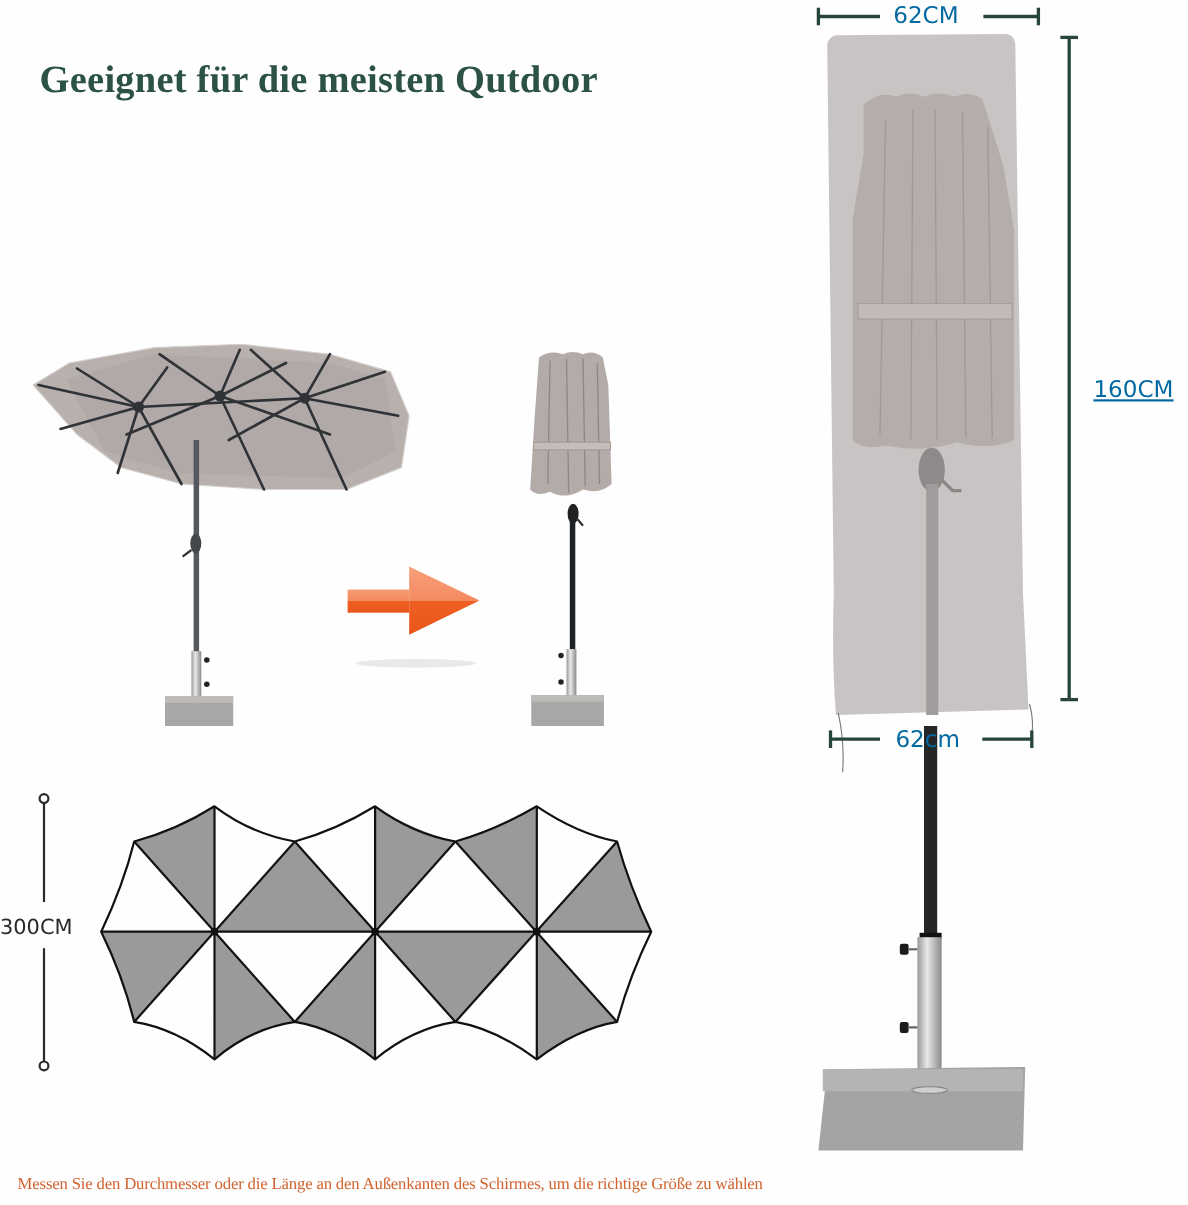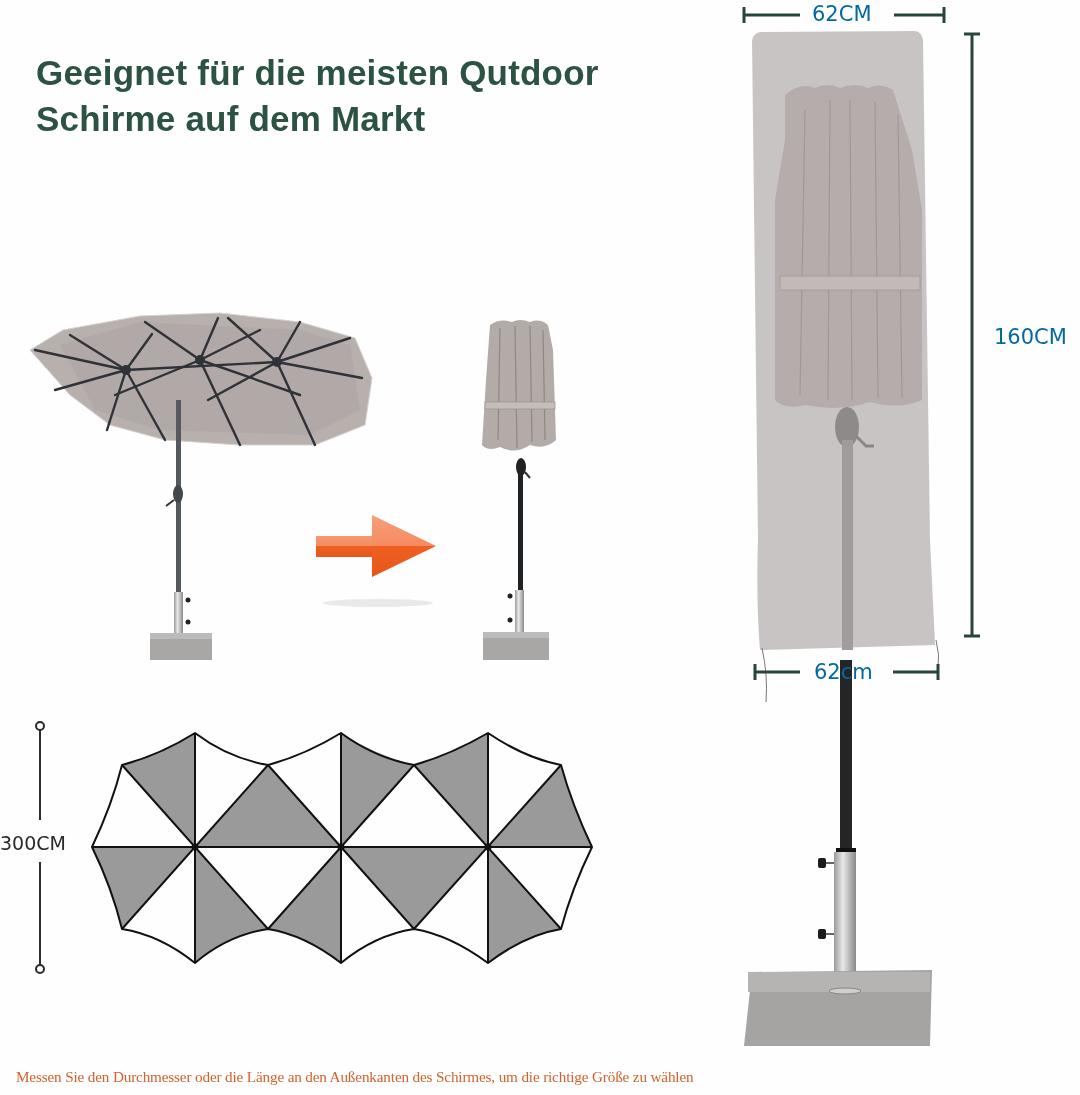--- a/index.html
+++ b/index.html
@@ -1,29 +1,28 @@
 <!DOCTYPE html>
 <html><head>
 <meta charset="utf-8">
 <style>
   html, body { margin:0; padding:0; background:#fefefe; }
   body { width:1080px; height:1095px; position:relative; overflow:hidden; font-family:"Liberation Sans", sans-serif; }
-  .title { position:absolute; left:36px; top:50px; margin:0; font-family:Liberation Sans, sans-serif; font-weight:bold; font-size:35px; line-height:46px; color:#2b5242; letter-spacing:0.2px; }
+  .title { position:absolute; left:36px; top:50px; margin:0; font-family:Liberation Serif, serif; font-weight:bold; font-size:35px; line-height:46px; color:#2b5242; letter-spacing:0.2px; }
   .title span { display:block; }
   .dim-label { position:absolute; font-family:"DejaVu Sans", sans-serif; color:#0369a1; font-size:21px; line-height:24px; white-space:nowrap; }
   .dim-300 { position:absolute; left:0; top:830px; font-family:"DejaVu Sans", sans-serif; color:#2a2a2a; font-size:19px; background:#fefefe; padding:2px 0;text-align:right; }
   .footer { position:absolute; left:16px; top:1068px; font-family:Liberation Serif, serif; color:#d1622e; font-size:15.2px; white-space:nowrap; letter-spacing:-0.15px; }
   svg { position:absolute; left:0; top:0; }
 </style>
 </head>
 <body>
 
 <h1 class="title">
   <span>Geeignet für die meisten Qutdoor</span>
-  <span>Schirme auf dem Markt</span>
 </h1>
 
 <svg width="1080" height="1095" viewBox="0 0 1080 1095">
   <defs>
     <linearGradient id="steel" x1="0" x2="1">
       <stop offset="0" stop-color="#9a9a9a"></stop>
         <stop offset="0.4" stop-color="#e8e8e8"></stop>
         <stop offset="1" stop-color="#8a8a8a"></stop>
     </linearGradient>
     <linearGradient id="arrowHead" x1="0" y1="0" x2="0" y2="1">
@@ -187,17 +186,17 @@
     <line x1="964" y1="636" x2="980" y2="636"></line>
 
     <line x1="755" y1="672" x2="800" y2="672"></line>
     <line x1="893" y1="672" x2="938" y2="672"></line>
     <line x1="755" y1="664" x2="755" y2="680"></line>
     <line x1="938" y1="664" x2="938" y2="680"></line>
   </g>
 </svg>
 
 <div class="dim-label" style="left:812px; top:2px;">62CM</div>
-<div class="dim-label" style="left:994px; top:325px;">160CM</div>
+<div class="dim-label" style="left:994px; top:342px;text-decoration:underline;">160CM</div>
 <div class="dim-label" style="left:814px; top:660px;">62cm</div>
 <div class="dim-300">300CM</div>
 
 <div class="footer">Messen Sie den Durchmesser oder die Länge an den Außenkanten des Schirmes, um die richtige Größe zu wählen</div>
 
 </body></html>

